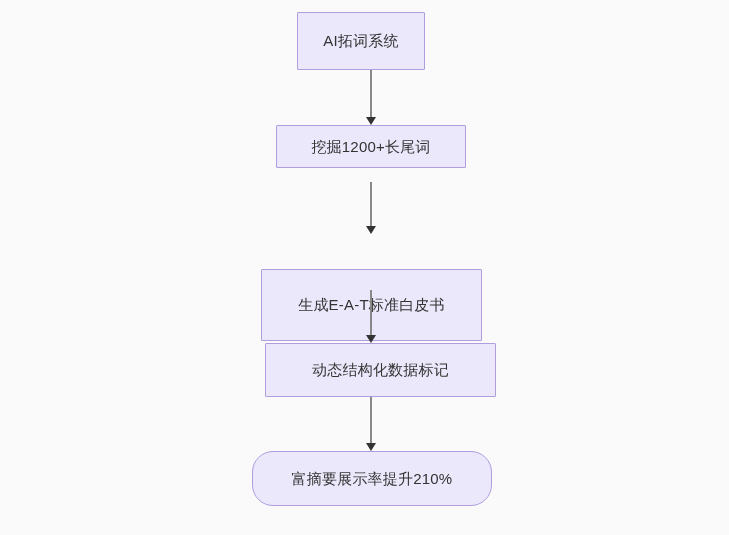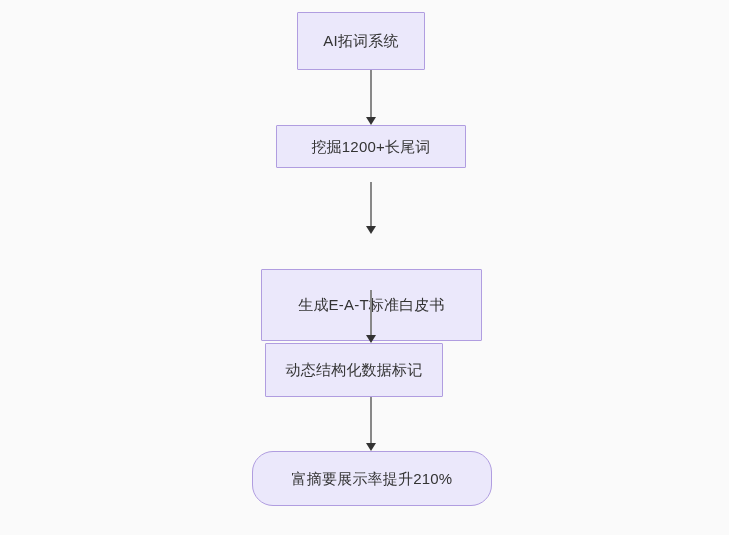--- a/index.html
+++ b/index.html
@@ -79,21 +79,21 @@
 
   <div class="node" style="left:261px; top:234px; width:221px; height:72px;margin-top:35px;">
     <span>生成E-A-T标准白皮书</span>
   </div>
 
   <div class="edge" style="left:370px; top:290px; width:2px; height:53px;">
     <div class="edge-line" style="height:46px;"></div>
     <div class="edge-head" style="top:45px;"></div>
   </div>
 
-  <div class="node" style="left:265px; top:343px; width:178px; height:54px;">
+  <div class="node" style="left:265px; top:343px; width:231px; height:54px;">
     <span>动态结构化数据标记</span>
   </div>
 
   <div class="edge" style="left:370px; top:397px; width:2px; height:54px;">
     <div class="edge-line" style="height:47px;"></div>
     <div class="edge-head" style="top:46px;"></div>
   </div>
 
   <div class="node" style="left:252px; top:451px; width:240px; height:55px;border-radius:21px;">
     <span>富摘要展示率提升210%</span>

